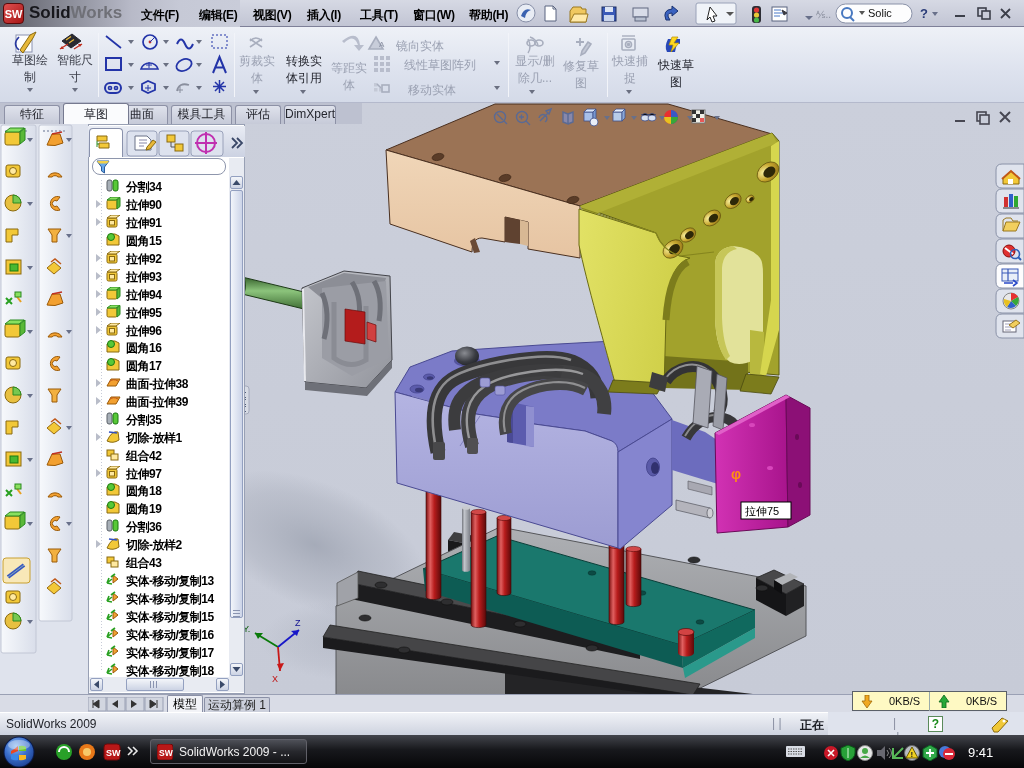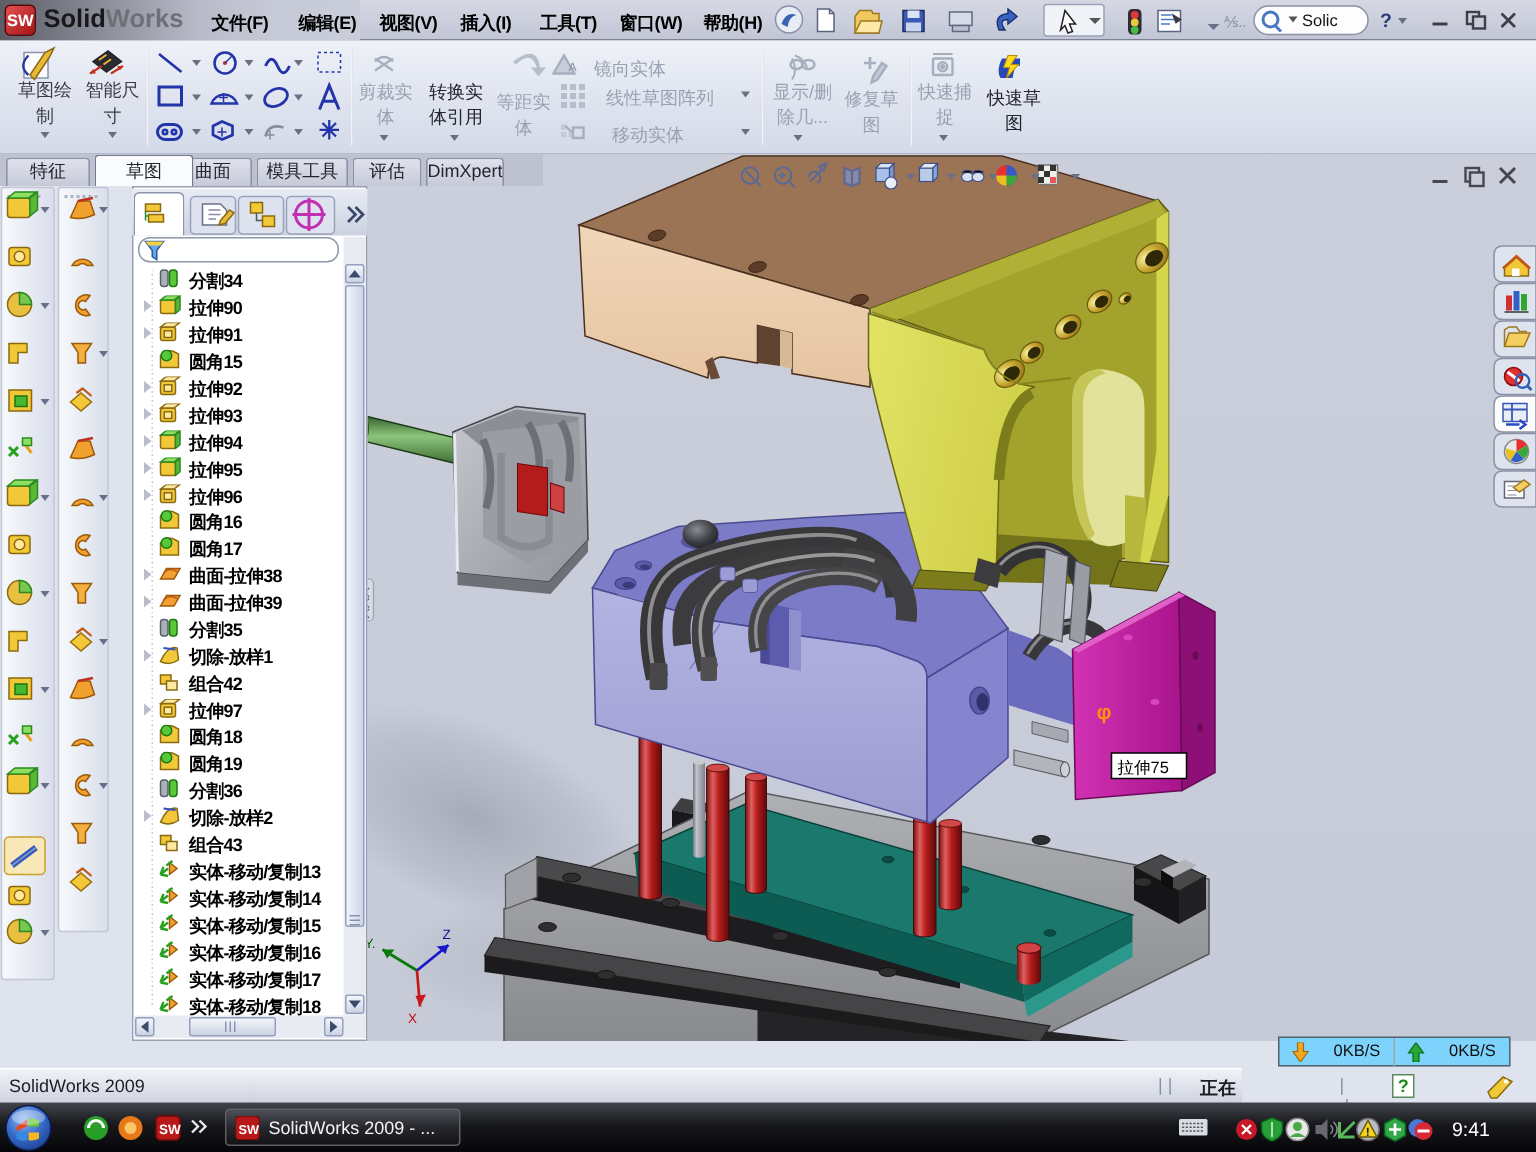--- a/index.html
+++ b/index.html
@@ -29,21 +29,21 @@
 #filterbox{position:absolute;left:92px;top:158px;width:134px;height:17px;border:1px solid #8e96ac;border-radius:8px;background:#fff}
 .trow{position:absolute;left:126px;font-size:12px;color:#000;white-space:nowrap;font-weight:bold;letter-spacing:-.5px}
 .texp{position:absolute;left:96px;width:0;height:0;border-top:4px solid transparent;border-bottom:4px solid transparent;border-left:5px solid #b9bdc9}
 
 .sbtn{position:absolute;background:linear-gradient(#f4f6fa,#ccd3e4);border:1px solid #93a0c0;border-radius:2px}
 
 #bstrip{position:absolute;left:0;top:694px;width:1024px;height:18px;background:#d9dce6;border-top:1px solid #9aa0b4}
 #statusbar{position:absolute;left:0;top:712px;width:828px;height:23px;background:linear-gradient(#f0f2f7,#ced3df);border-top:1px solid #fff;font-size:12px;color:#1c1e24}
 #taskbar{position:absolute;left:0;top:735px;width:1024px;height:33px;background:linear-gradient(#43454c,#17181c 45%,#060608)}
 .tbtn{position:absolute;top:4px;height:25px;border-radius:3px;background:linear-gradient(#4e5058,#27282d 50%,#131316);border:1px solid #606068;color:#f2f2f2;font-size:12px}
-#netw{position:absolute;left:852px;top:691px;width:155px;height:20px;background:#7dd3fc;border:1px solid #5a6068;font-size:11px;color:#111}
+#netw{position:absolute;left:852px;top:691px;width:155px;height:20px;background:#fef9c3;border:1px solid #5a6068;font-size:11px;color:#111}
 </style></head>
 <body>
 <div id="root">
 
 <div id="vpwrap" class="ab" style="left:0;top:103px;width:1024px;height:591px;background:linear-gradient(#cbcfdb,#c7cbd7);overflow:hidden">
 <svg id="vp" width="1024" height="591" viewBox="0 103 1024 591">
         <defs>
 <radialGradient id="shad" cx=".5" cy=".5" r=".5">
             <stop offset="0" stop-color="#9aa0ae" stop-opacity=".75"></stop>
             <stop offset=".7" stop-color="#a8adba" stop-opacity=".4"></stop>
@@ -828,20 +828,36 @@
       <svg class="ab" style="left:90px;top:678px" width="13" height="13">
         <path d="M4 6.5 l5 -4 v8z" fill="#3a4a6a"></path>
       </svg>
       <div class="sbtn" style="left:216px;top:678px;width:13px;height:13px"></div>
       <svg class="ab" style="left:216px;top:678px" width="13" height="13">
         <path d="M9 6.5 l-5 -4 v8z" fill="#3a4a6a"></path>
       </svg>
       <div class="sbtn" style="left:126px;top:678px;width:58px;height:13px"></div>
       <div class="ab" style="left:150px;top:681px;width:1px;height:7px;background:#8a94b0;box-shadow:3px 0 #8a94b0,6px 0 #8a94b0"></div>
     </div>
+<div id="bstrip">
+<svg class="ab" style="left:88px;top:2px" width="80" height="15" viewBox="0 0 80 15">
+<g>
+          <rect x="0" y="0" width="18" height="14" fill="#d2d6e0" stroke="#9aa0b4"></rect>
+          <rect x="19" y="0" width="18" height="14" fill="#d2d6e0" stroke="#9aa0b4"></rect>
+          <rect x="38" y="0" width="18" height="14" fill="#d2d6e0" stroke="#9aa0b4"></rect>
+          <rect x="57" y="0" width="18" height="14" fill="#d2d6e0" stroke="#9aa0b4"></rect>
+<path d="M5 7l6-4v8zM5 3v8" stroke="#333" fill="#333"></path>
+          <path d="M24 7l6-4v8z" fill="#333"></path>
+          <path d="M49 7l-6-4v8z" fill="#333"></path>
+          <path d="M68 7l-6-4v8zM69 3v8" stroke="#333" fill="#333"></path>
+        </g>
+</svg>
+<div class="ab" style="left:167px;top:0;width:36px;height:17px;background:#f2f3f7;border:1px solid #8a90a6;border-bottom:none;font-size:12px;text-align:center;line-height:16px;border-radius:2px 2px 0 0">模型</div>
+<div class="ab" style="left:204px;top:2px;width:66px;height:15px;background:#ccd0dc;border:1px solid #8a90a6;border-bottom:none;font-size:12px;text-align:center;line-height:14px;border-radius:2px 2px 0 0;color:#222">运动算例 1</div>
+</div>
 <div id="statusbar">
 <div class="ab" style="left:6px;top:4px">SolidWorks 2009</div>
 <div class="ab" style="left:772px;top:3px;color:#8a90a2">|&nbsp;|</div>
 <div class="ab" style="left:800px;top:4px;font-weight:bold">正在编辑：零件</div>
 <div class="ab" style="left:893px;top:3px;color:#8a90a2">|&nbsp;|&nbsp;|</div>
 <div class="ab" style="left:928px;top:3px;width:15px;height:16px;background:#fff;border:1px solid #5a8a5a;color:#1a8a1a;font-weight:bold;font-size:12px;text-align:center;line-height:15px">?</div>
 <svg class="ab" style="left:990px;top:3px" width="22" height="18" viewBox="0 0 22 18">
         <path d="M2 12 L12 2 l6 3 -10 11 -4 0z" fill="#f0c838" stroke="#8a6a10"></path>
         <circle cx="14" cy="5" r="1.5" fill="#fff"></circle>
       </svg>

